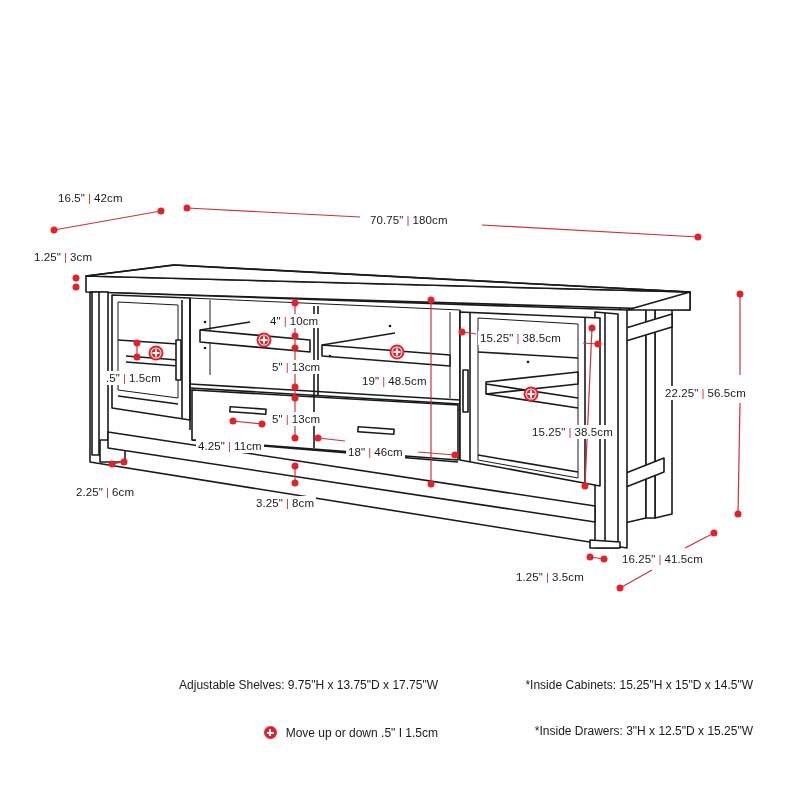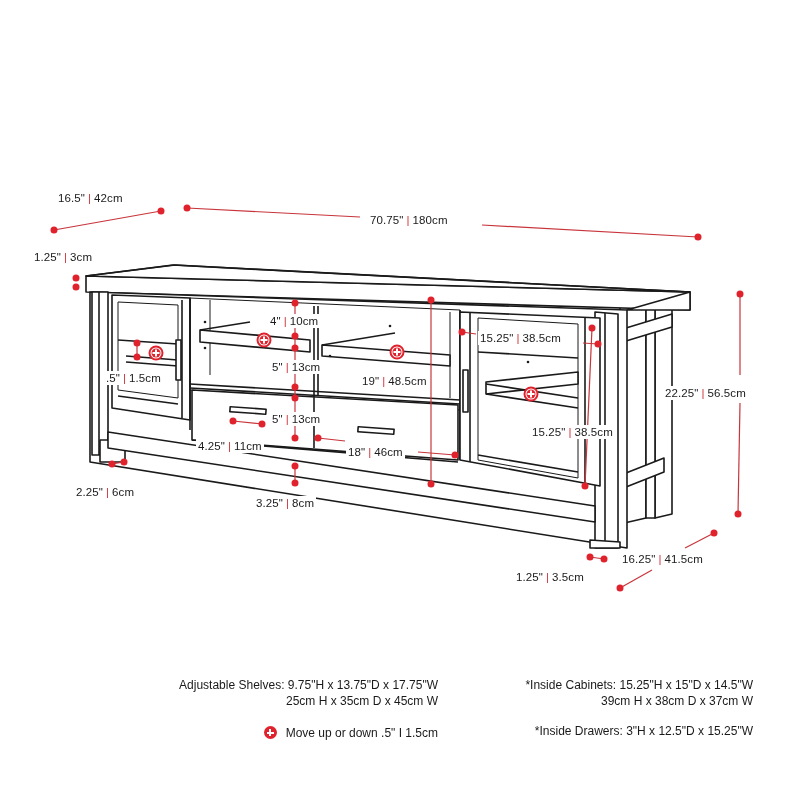--- a/index.html
+++ b/index.html
@@ -216,24 +216,22 @@
 <div class="lbl" style="left:346px; top:445px;"><span>18"</span><span class="sep">|</span><span>46cm</span></div>
 <div class="lbl" style="left:254px; top:496px;"><span>3.25"</span><span class="sep">|</span><span>8cm</span></div>
 <div class="lbl" style="left:478px; top:331px;"><span>15.25"</span><span class="sep">|</span><span>38.5cm</span></div>
 <div class="lbl" style="left:530px; top:425px;"><span>15.25"</span><span class="sep">|</span><span>38.5cm</span></div>
 <div class="lbl" style="left:663px; top:386px;"><span>22.25"</span><span class="sep">|</span><span>56.5cm</span></div>
 <div class="lbl" style="left:620px; top:552px;"><span>16.25"</span><span class="sep">|</span><span>41.5cm</span></div>
 <div class="lbl" style="left:514px; top:570px;"><span>1.25"</span><span class="sep">|</span><span>3.5cm</span></div>
 
 <div class="notes" style="right:362px; top:677px;">
   <div>Adjustable Shelves: 9.75"H x 13.75"D x 17.75"W</div>
-  <div>25cm H x 35cm D x 45cm W</div>
 </div>
 <div class="notes" style="right:362px; top:725px;">
   <span class="plus-ic"></span><span>Move up or down .5" I 1.5cm</span>
 </div>
 <div class="notes" style="right:47px; top:677px;">
   <div>*Inside Cabinets: 15.25"H x 15"D x 14.5"W</div>
-  <div>39cm H x 38cm D x 37cm W</div>
 </div>
 <div class="notes" style="right:47px; top:723px;">
   <div>*Inside Drawers: 3"H x 12.5"D x 15.25"W</div>
 </div>
 
 </body></html>

